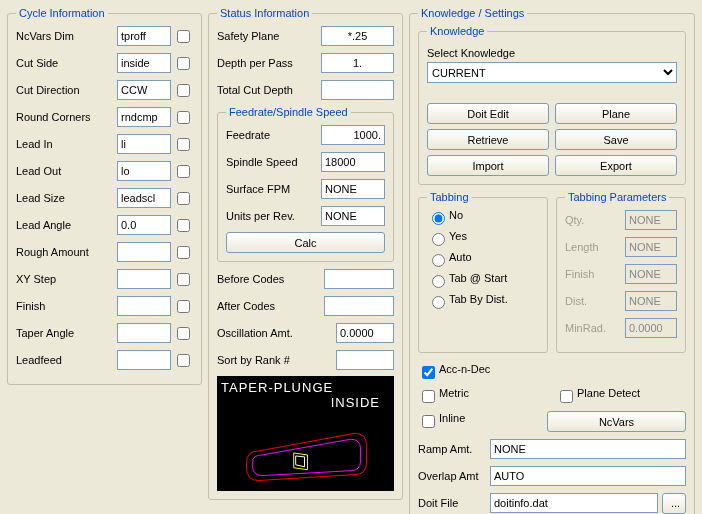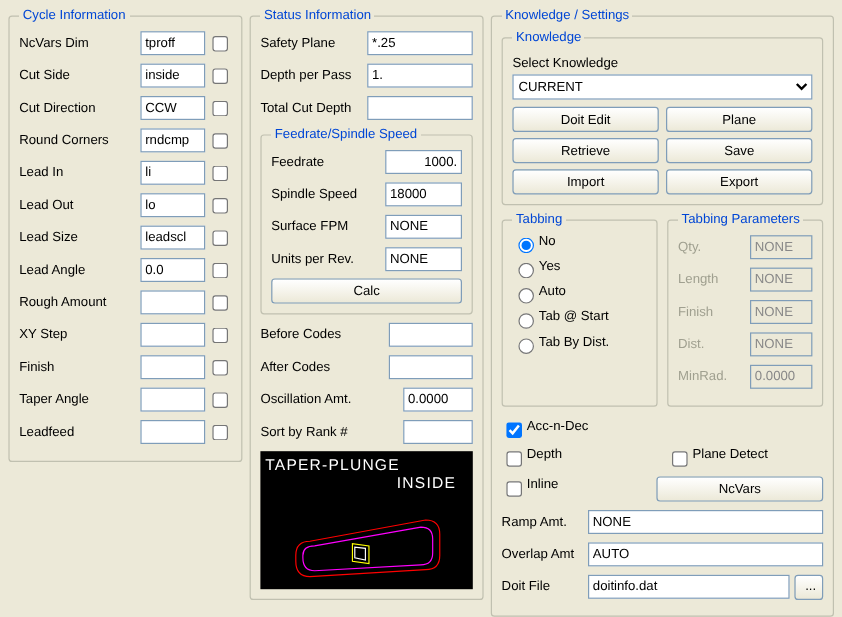--- a/index.html
+++ b/index.html
@@ -6,21 +6,21 @@
   body { margin: 0; padding: 7px; background: #ece9d8; width: 702px; }
   .cols { display: flex; gap: 6px; }
   .col1 { width: 195px; }
   .col2 { width: 195px; }
   .col3 { flex: 1; }
   fieldset { border: 1px solid #c0c0b0; border-radius: 3px; padding: 6px 8px 8px 8px; margin: 0 0 6px 0; }
   legend { color: #0046d5; padding: 0 3px; }
   .row { display: flex; align-items: center; margin-bottom: 5px; min-height: 22px; }
   .lbl { flex: 1; color: #000; }
   .inp { width: 54px; height: 20px; border: 1px solid #7f9db9; background: #fff; padding: 1px 3px; font-size: 11px; }
-  .inp-wide { width: 88px; }
+  .inp-wide { width: 73px; text-align: center; }
   .chk { width: 13px; height: 13px; margin-left: 6px; }
   .btn { background: linear-gradient(#fff,#ece9d8); border: 1px solid #7f9db9; border-radius: 3px; height: 21px; padding: 0 8px; cursor: pointer; }
   .btn-wide { width: 100%; }
   .preview { background: #000; height: 115px; color: #fff; font-size: 14px; padding: 4px; position: relative; margin-top: 3px; }
   .preview-text { font-family: Arial; letter-spacing: 1px; font-size: 13px; }
   .sel { width: 100%; height: 21px; border: 1px solid #7f9db9; background: #fff; }
   .btnrow { display: flex; gap: 6px; margin-bottom: 5px; }
   .btnrow .btn { flex: 1; }
   .grp-inner { margin-top: 4px; }
   .disabled-lbl { color: #a0a090; }
@@ -180,21 +180,21 @@
   </div>
 
   <div class="col3">
     <fieldset>
       <legend>Knowledge / Settings</legend>
 
       <fieldset>
         <legend>Knowledge</legend>
         <div class="grp-inner">
           <div class="lbl" style="margin-bottom:3px">Select Knowledge</div>
-          <select class="sel" style="margin-bottom:6px">
+          <select class="sel" style="margin-bottom:20px">
             <option>CURRENT</option>
           </select>
           <div class="btnrow">
             <button class="btn">Doit Edit</button>
             <button class="btn">Plane</button>
           </div>
           <div class="btnrow">
             <button class="btn">Retrieve</button>
             <button class="btn">Save</button>
           </div>
@@ -259,21 +259,21 @@
       </div>
 
       <div style="margin-top:4px">
         <div class="chkline">
           <input type="checkbox" checked="" style="">
           <span>Acc-n-Dec</span>
         </div>
         <div class="half">
           <div class="chkline">
             <input type="checkbox" style="">
-            <span>Depth</span>
+            <span>Metric</span>
           </div>
           <div class="chkline">
             <input type="checkbox" style="">
             <span>Plane Detect</span>
           </div>
         </div>
         <div class="half" style="align-items:center">
           <div class="chkline" style="margin-bottom:0">
             <input type="checkbox" style="">
             <span>Inline</span>

